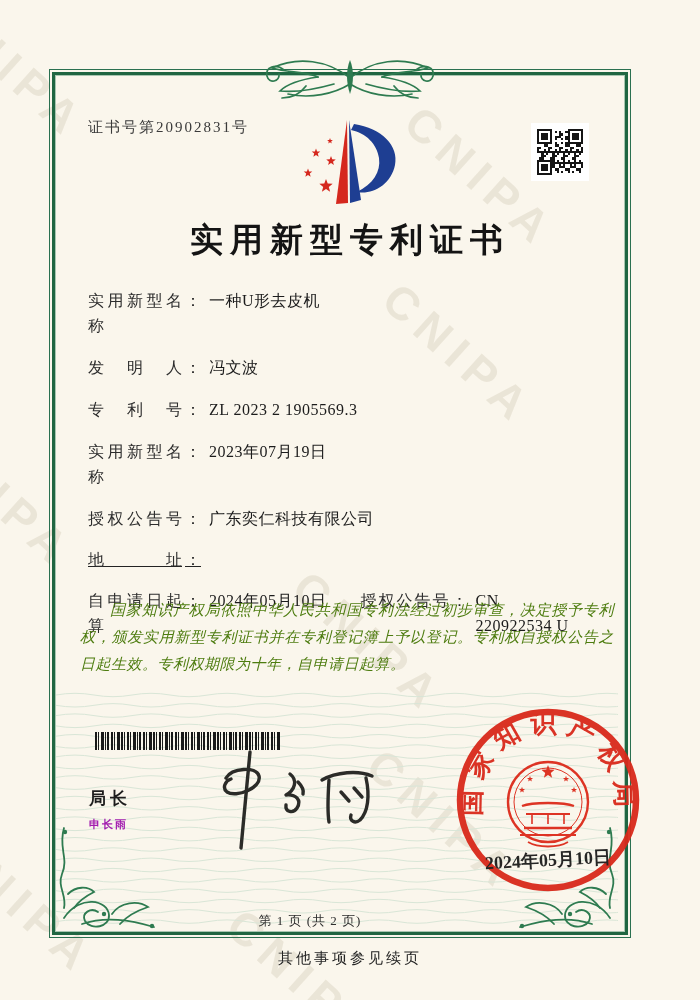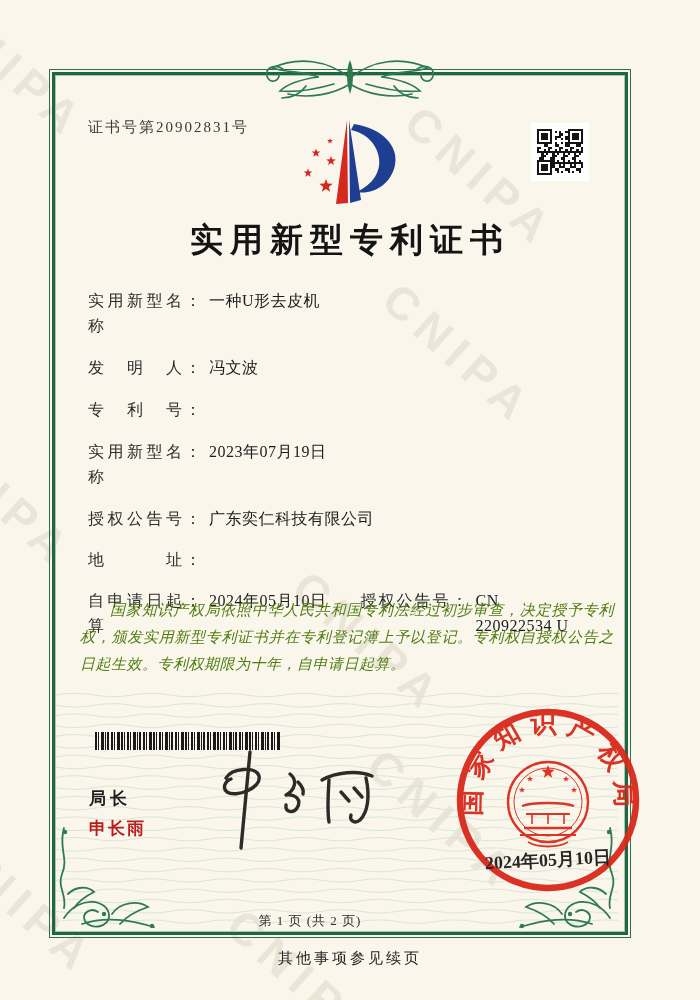--- a/index.html
+++ b/index.html
@@ -34,38 +34,38 @@
            display:flex; align-items:center; justify-content:center; }
 
   .title { position:absolute; left:0; top:218px; width:700px; text-align:center;
            font-size:33px; font-weight:bold; letter-spacing:7px; color:#141414; }
 
   .fields { position:absolute; left:88px; top:288px; width:486px; font-size:16px; color:#232323; }
   .frow { display:flex; line-height:25px; margin-bottom:17px; }
   .flabel { width:94px; flex:none; text-align:justify; text-align-last:justify; color:#2d2d2d; }
   .fcolon { flex:none; margin:0 8px 0 3px; }
   .fvalue { flex:1; letter-spacing:.5px; color:#1c1c1c; font-weight:500; }
-  .frow.addr { margin-bottom:0; line-height:24px; }
+  .frow.addr { margin-bottom:0; line-height:24px;text-decoration:underline; }
   .frow.grant { margin-top:16px; }
   .grant2 { display:flex; margin-left:34px; }
   .grant2 .flabel { width:88px; }
 
   .paras { position:absolute; left:80px; top:597px; width:534px; font-size:15px;
            line-height:27px; color:#4d7c0f; text-align:justify; font-style:italic; }
   .paras p { margin:0; text-indent:2em; letter-spacing:.5px; }
 
   .barcode { position:absolute; left:95px; top:732px; width:190px; height:18px;
              display:flex; align-items:stretch; }
   .barcode i { display:block; background:#191919; }
   .barcode i.sp { background:transparent; }
 
   .director-title { position:absolute; left:89px; top:787px; font-family:"Liberation Sans",sans-serif;
                     font-weight:600; font-size:17px; letter-spacing:4px; color:#1d1d1d; }
   .director-name  { position:absolute; left:89px; top:817px; font-family:"Liberation Sans",sans-serif;
-                    font-weight:600; font-size:17px; letter-spacing:2px; color:#b91c1c; }
+                    font-weight:600; font-size:11px; letter-spacing:2px; color:#a21caf; }
   .signature { position:absolute; left:198px; top:748px; }
 
   .seal { position:absolute; z-index:5; left:450px; top:702px; opacity:.95; }
 
   .page-num { position:absolute; left:0; top:912px; width:620px; text-align:center;
               font-size:13px; letter-spacing:1px; color:#2e2e2e; }
   .footer-note { position:absolute; left:0; top:949px; width:700px; text-align:center;
                  font-size:15px; letter-spacing:3px; color:#232323; }
 </style>
 </head>
@@ -411,20 +411,21 @@
         <span class="fvalue">一种U形去皮机</span>
       </div>
       <div class="frow">
         <span class="flabel">发明人</span>
         <span class="fcolon">：</span>
         <span class="fvalue">冯文波</span>
       </div>
       <div class="frow">
         <span class="flabel">专利号</span>
         <span class="fcolon">：</span>
+        <span class="fvalue">ZL 2023 2 1905569.3</span>
       </div>
       <div class="frow">
         <span class="flabel">实用新型名称</span>
         <span class="fcolon">：</span>
         <span class="fvalue">2023年07月19日</span>
       </div>
       <div class="frow">
         <span class="flabel">授权公告号</span>
         <span class="fcolon">：</span>
         <span class="fvalue">广东奕仁科技有限公司</span>

